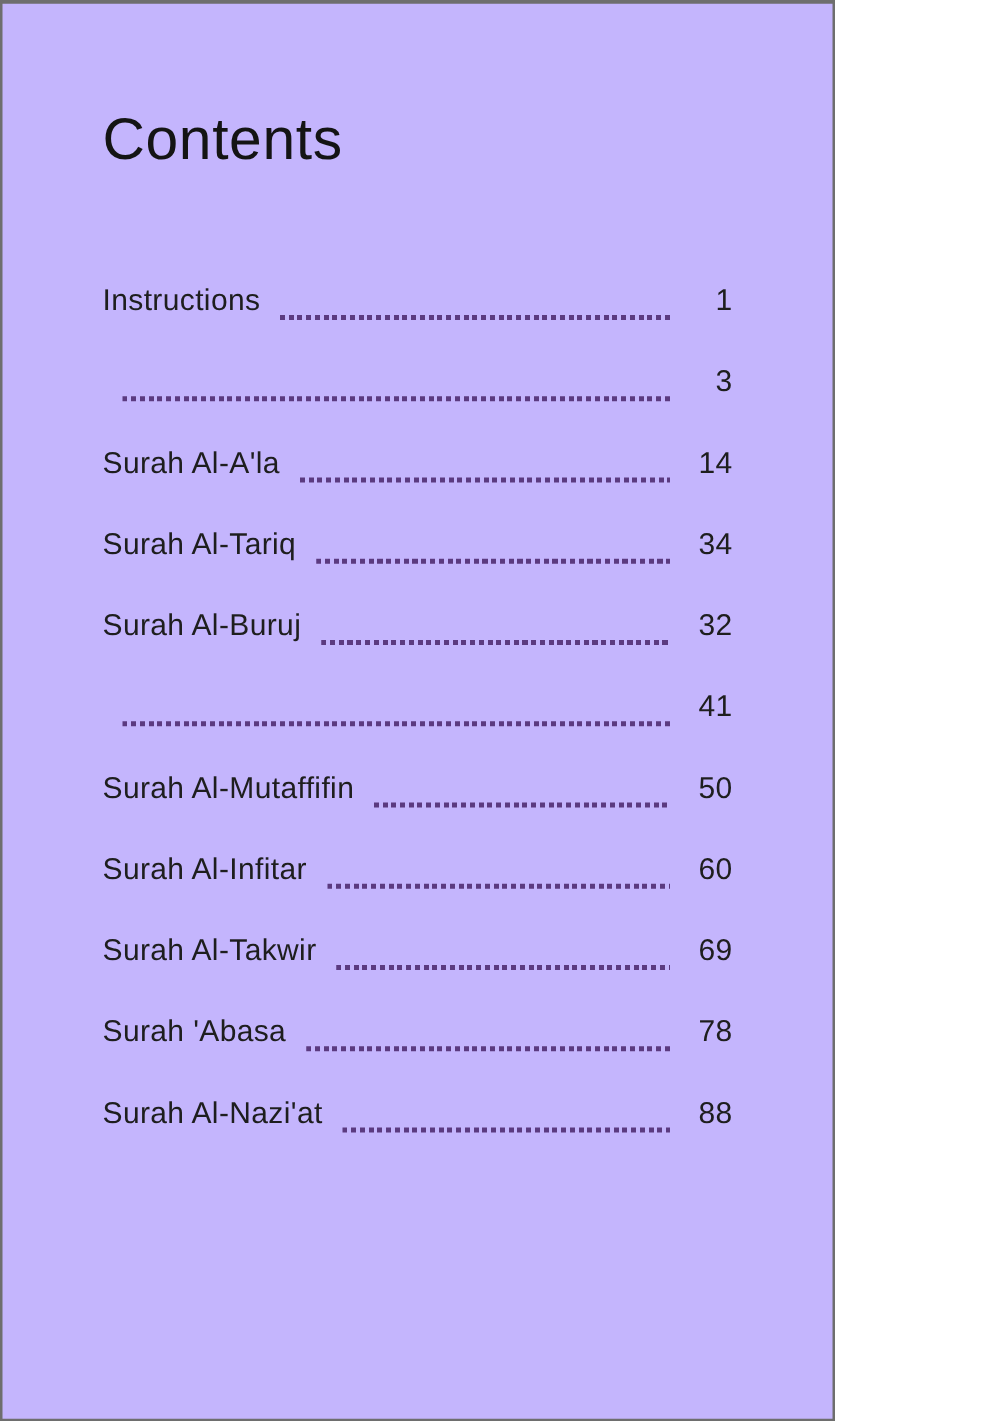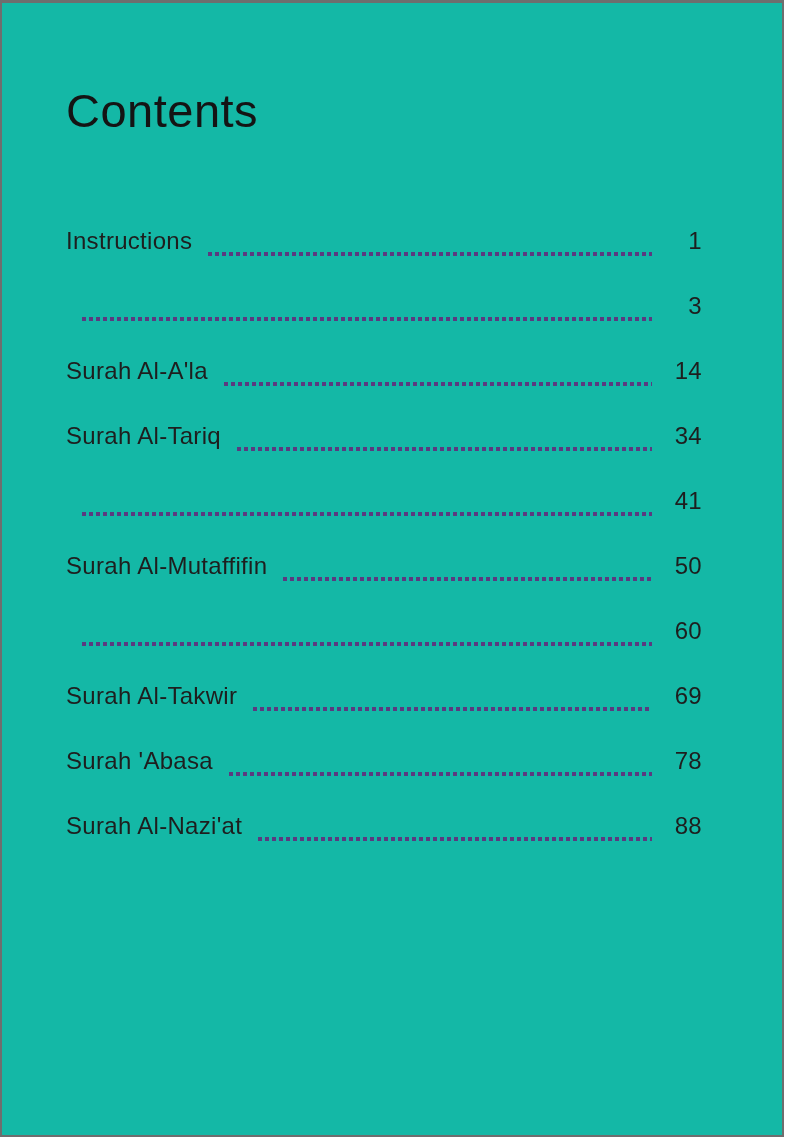--- a/index.html
+++ b/index.html
@@ -2,26 +2,26 @@
 <html style="--leader-color: #5b3a80;"><head>
 <meta charset="utf-8">
 <style>
   html, body {
     margin: 0;
     padding: 0;
     background: #ffffff;
   }
   .page {
     box-sizing: border-box;
-    width: 784px;
+    width: 668px;
     height: 1137px;
-    background: #14b8a6;
+    background: #c4b5fd;
     border: 2px solid #6e6e6e;
     border-top-width: 3px;
-    padding: 82px 80px 0 64px;
+    padding: 82px 80px 0 80px;
     font-family: "Liberation Sans", sans-serif;
     color: #1b1b1b;
     overflow: hidden;
   }
   .title {
     font-size: 47px;
     font-weight: 500;
     letter-spacing: 0.5px;
     color: #141414;
     margin: 0 0 92px 0;
@@ -83,29 +83,35 @@
         <span class="label">Surah Al-A'la</span>
         <span class="leader"></span>
         <span class="num">14</span>
       </div>
       <div class="row">
         <span class="label">Surah Al-Tariq</span>
         <span class="leader"></span>
         <span class="num">34</span>
       </div>
       <div class="row">
+        <span class="label">Surah Al-Buruj</span>
+        <span class="leader"></span>
+        <span class="num">32</span>
+      </div>
+      <div class="row">
         <span class="leader"></span>
         <span class="num">41</span>
       </div>
       <div class="row">
         <span class="label">Surah Al-Mutaffifin</span>
         <span class="leader"></span>
         <span class="num">50</span>
       </div>
       <div class="row">
+        <span class="label">Surah Al-Infitar</span>
         <span class="leader"></span>
         <span class="num">60</span>
       </div>
       <div class="row">
         <span class="label">Surah Al-Takwir</span>
         <span class="leader"></span>
         <span class="num">69</span>
       </div>
       <div class="row">
         <span class="label">Surah 'Abasa</span>

